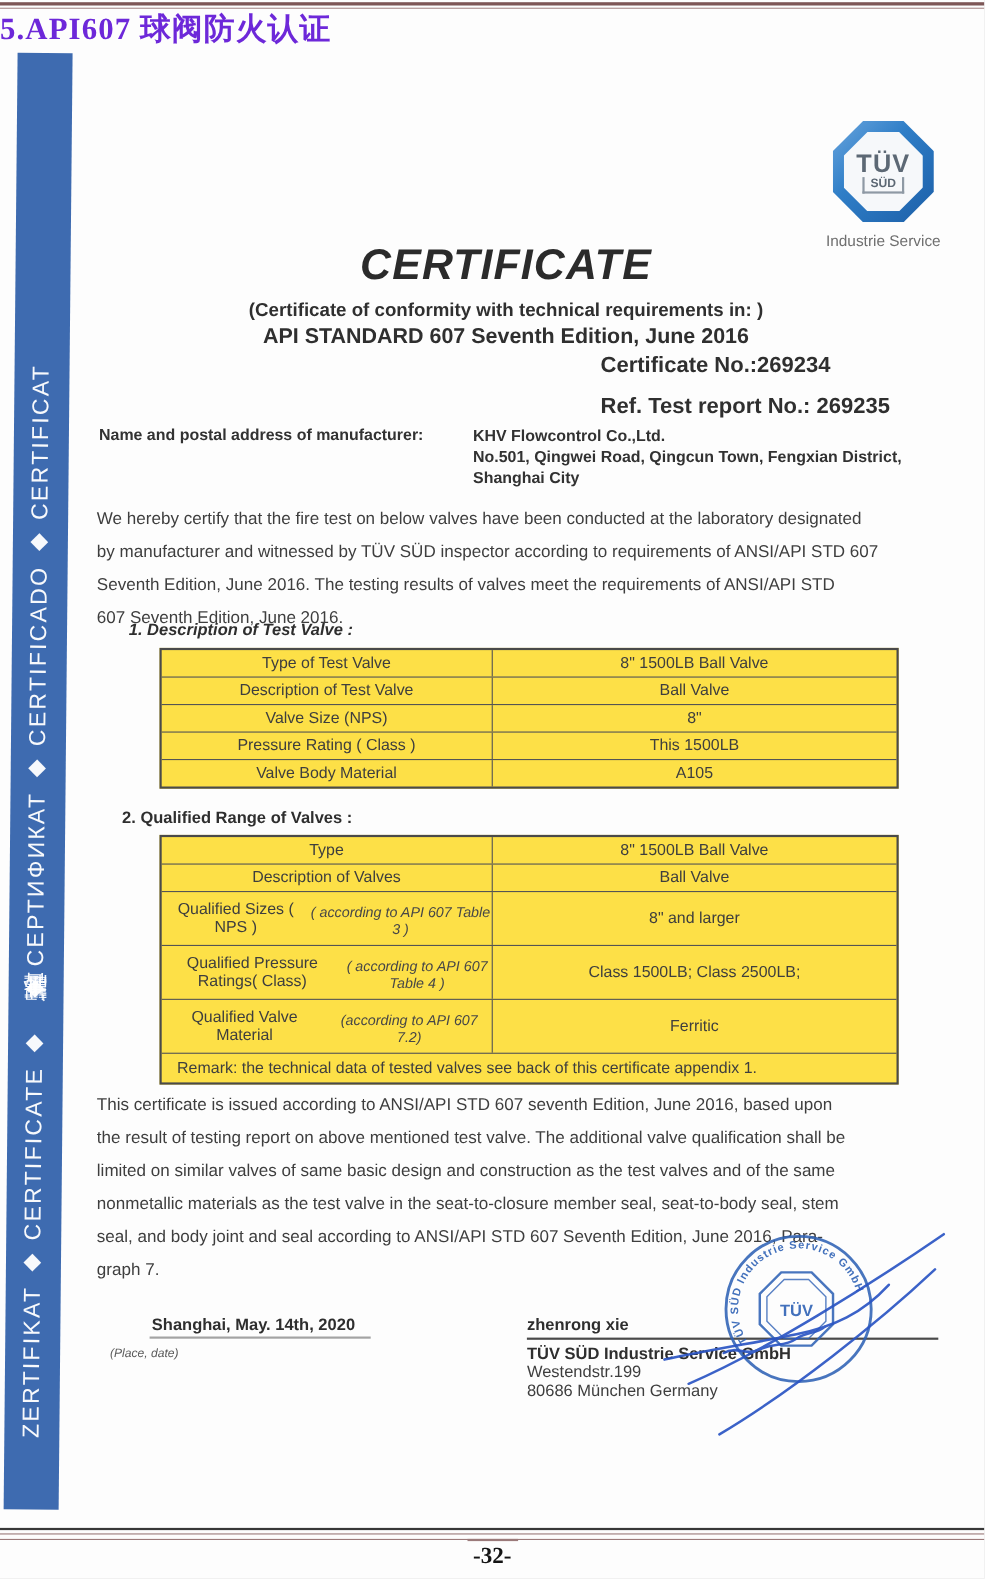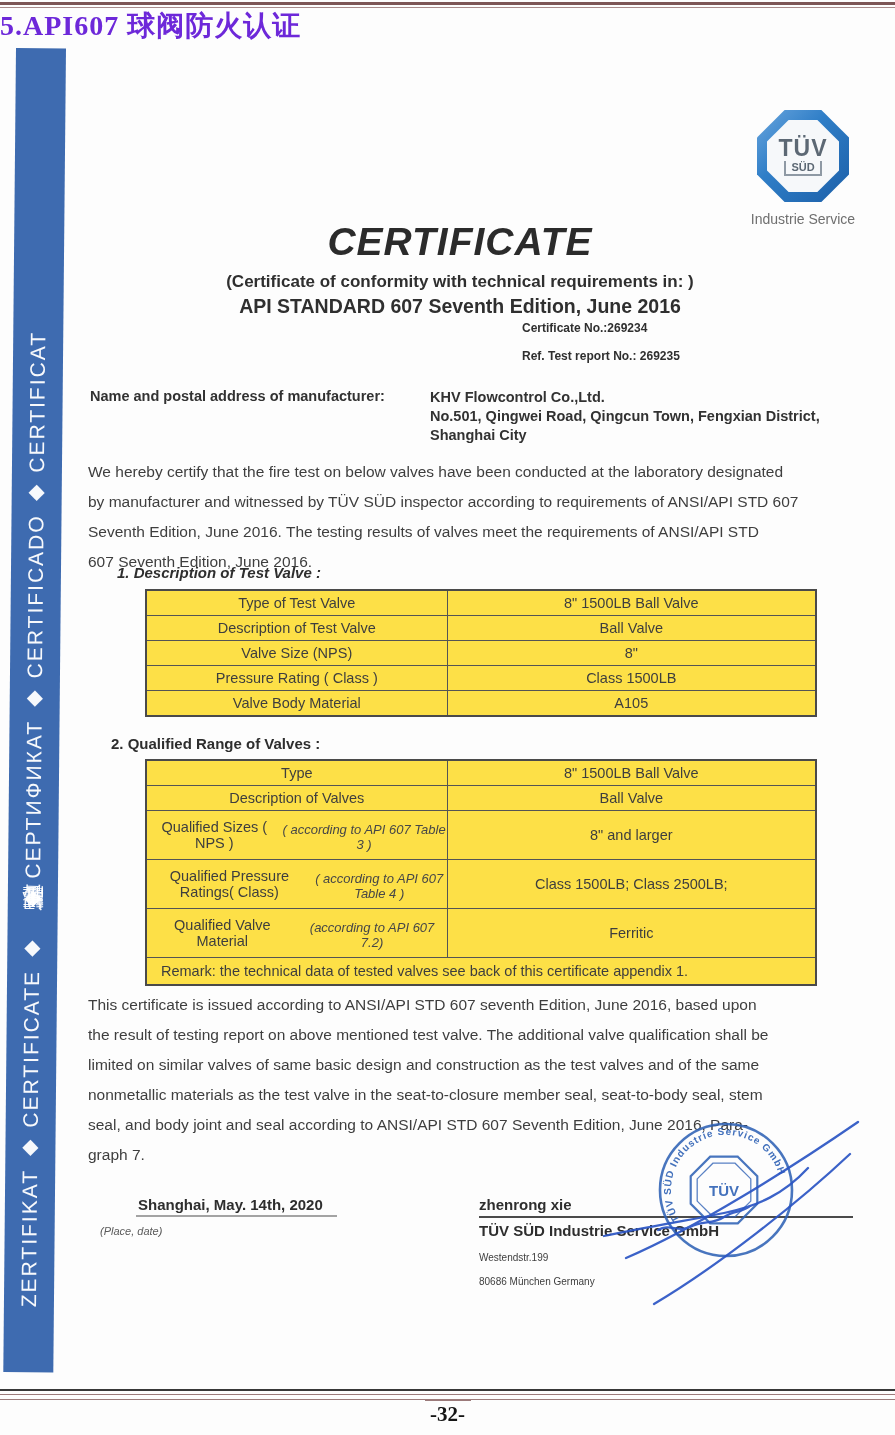--- a/index.html
+++ b/index.html
@@ -34,21 +34,21 @@
     display:flex; flex-direction:column; align-items:center; justify-content:center; }
   .oct-tuv { font-size:23px; font-weight:bold; color:#5c6874; letter-spacing:1px; line-height:22px; }
   .oct-sud { font-size:11px; font-weight:bold; color:#5c6874; border:2px solid #8e99a4;
     border-top:none; padding:0 5px 1px 5px; line-height:12px; margin-top:2px; }
   .logo-caption { margin-top:9px; font-size:14px; color:#6f6f6f; }
   
   .title-block { position:absolute; left:120px; top:220px; width:680px; text-align:center; }
   .cert-title { font-size:39px; font-weight:bold; font-style:italic; color:#2b2b2b; letter-spacing:1px; }
   .cert-subtitle { margin-top:8px; font-size:17px; font-weight:bold; color:#2f2f2f; }
   .cert-standard { margin-top:3px; font-size:19.5px; font-weight:bold; color:#2f2f2f; }
-  .certno-block { position:absolute; left:522px; top:321px; font-size:12px; font-weight:bold; color:#2f2f2f; }
+  .certno-block { position:absolute; left:546px; top:321px; font-size:20px; font-weight:bold; color:#2f2f2f; }
   .certno-block div + div { margin-top:14px; }
   
   .manu { position:absolute; top:388px; left:0; width:895px; font-size:14.5px; font-weight:bold; color:#323232; }
   .manu-label { position:absolute; left:90px; width:335px; }
   .manu-value { position:absolute; left:430px; width:420px; white-space:pre-line; line-height:19px; }
   
   .para { font-size:15.5px; line-height:30px; color:#3e3e3e; white-space:pre-line; }
   .intro { position:absolute; left:88px; top:457px; width:766px; }
   .closing { position:absolute; left:88px; top:990px; width:770px; }
   
@@ -69,21 +69,21 @@
     padding-left:14px; font-size:14.5px; color:#3e3e3e; }
   
   .sig-left { position:absolute; left:100px; top:1196px; }
   .sig-place { font-size:15px; font-weight:bold; color:#2e2e2e; border-bottom:2px solid #a3a3a3;
     padding:0 14px 2px 2px; display:inline-block;margin-left:36px; }
   .sig-caption { font-size:11px; font-style:italic; color:#5a5a5a; margin-top:8px; }
   .sig-right { position:absolute; left:479px; top:1196px; width:380px; }
   .sig-name { font-size:15px; font-weight:bold; color:#2e2e2e;
     border-bottom:2px solid #4a4a4a; padding-bottom:3px; width:374px; }
   .sig-company { font-size:15px; font-weight:bold; color:#2e2e2e; margin-top:4px; }
-  .sig-addr { font-size:10px; color:#3e3e3e; margin-top:13px; }
+  .sig-addr { font-size:15px; color:#3e3e3e; }
   .stamp { position:absolute; left:596px; top:1106px; z-index:2; pointer-events:none; }
   
   .footer-rule { position:absolute; left:0; top:1389px; width:895px; height:9px;
     border-top:2px solid #383838; }
   .footer-rule::after { content:""; display:block; margin-top:3px; height:4px;
     border-top:1px solid #9b7a7a; border-bottom:1px solid #9b7a7a; }
   .pagenum { position:absolute; left:0; top:1399px; width:895px; text-align:center;
     font-family:"Liberation Serif","DejaVu Serif",serif; }
   .pagenum-line { width:46px; height:2px; background:#9b7a7a; margin:0 auto 1px auto; }
   .pagenum-text { font-size:21px; font-weight:bold; color:#141414; }
@@ -142,21 +142,21 @@
     <div class="trow">
       <div class="tcell left h1">Description of Test Valve</div>
       <div class="tcell right h1">Ball Valve</div>
     </div>
     <div class="trow">
       <div class="tcell left h1">Valve Size (NPS)</div>
       <div class="tcell right h1">8"</div>
     </div>
     <div class="trow">
       <div class="tcell left h1">Pressure Rating ( Class )</div>
-      <div class="tcell right h1">Class 1500LB</div>
+      <div class="tcell right h1">This 1500LB</div>
     </div>
     <div class="trow">
       <div class="tcell left h1">Valve Body Material</div>
       <div class="tcell right h1">A105</div>
     </div>
   </div>
 
   <div class="sec-h s2h">2. Qualified Range of  Valves :</div>
   <div class="tbl t2">
     <div class="trow">

